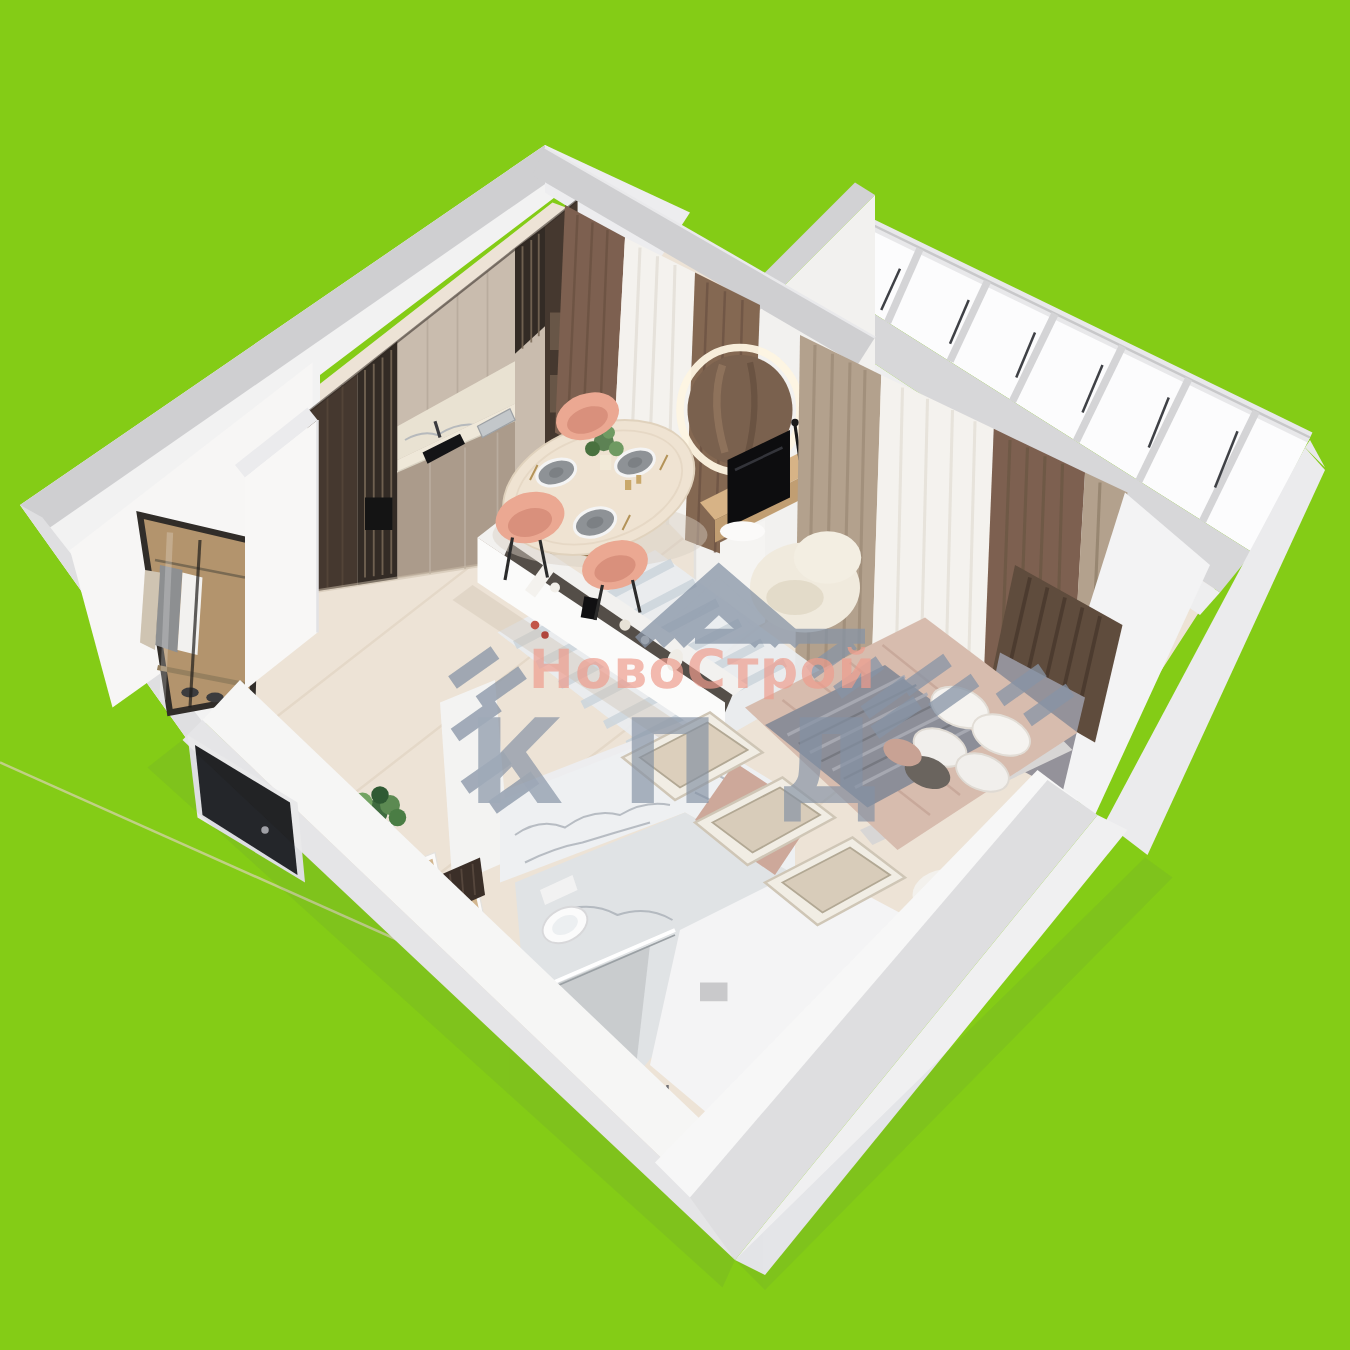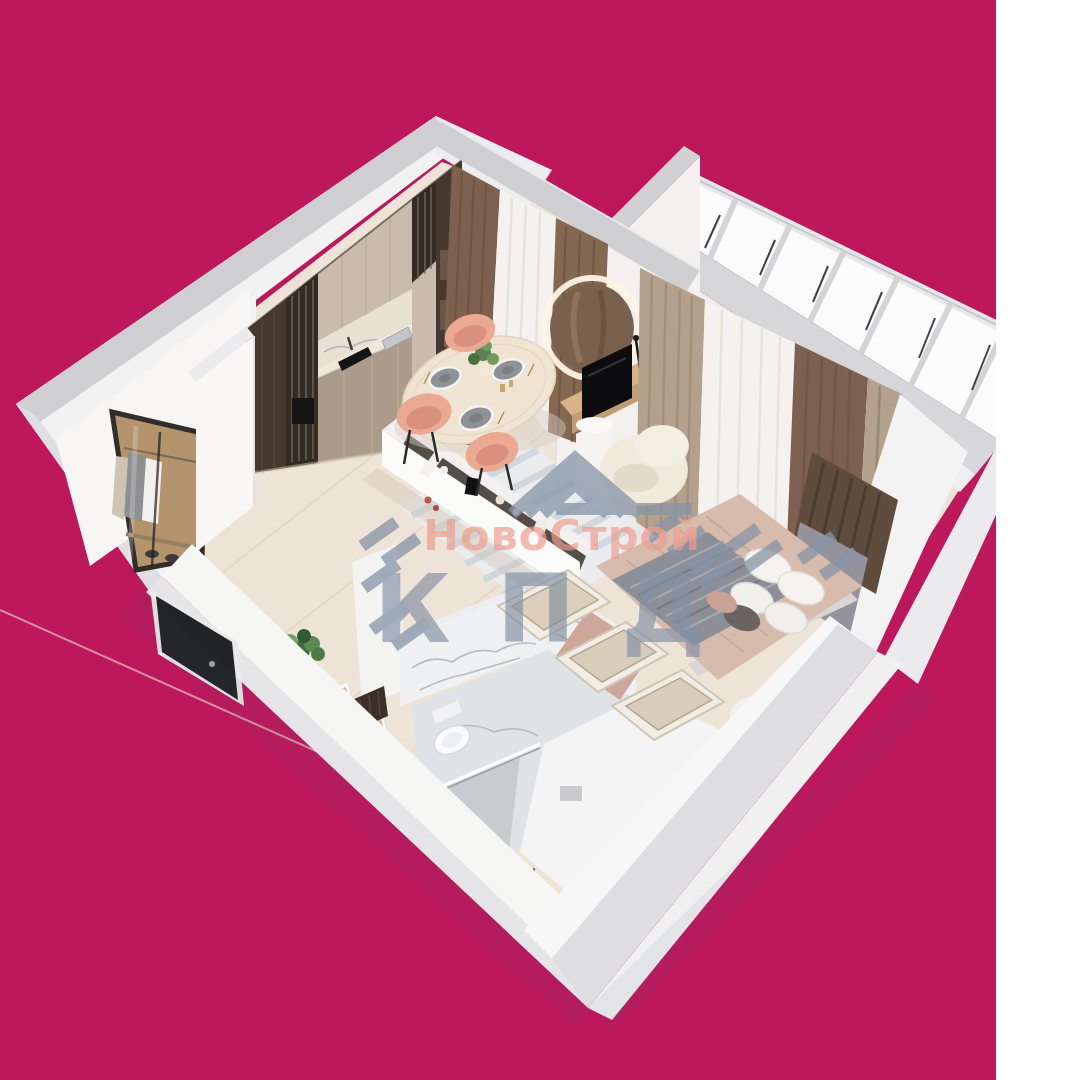--- a/index.html
+++ b/index.html
@@ -1,16 +1,16 @@
 <!DOCTYPE html>
 <html><head>
 <meta charset="utf-8">
 <style>
   html,body{margin:0;padding:0;background:#ffffff;}
-  .stage{position:relative;width:996px;height:1080px;background:#be185d;overflow:hidden;font-family:"DejaVu Sans",sans-serif;text-decoration:underline;}
+  .stage{position:relative;width:1080px;height:1080px;background:#84cc16;overflow:hidden;font-family:"DejaVu Sans",sans-serif;text-decoration:underline;}
   svg{position:absolute;left:0;top:0;}
   
   .wt{fill:#cfcfd1}.wt2{fill:#dedee0}.wt3{fill:#e5e5e7}.wf2{fill:#ededef}.wf3{fill:#f2f2f2}
   .fl{fill:#ede3d6}.flb{fill:#e9edf0}
   .mar{fill:#eef0f2}.bathfl{fill:#e0e3e5}
   .kdark{fill:#45382f}.krib{fill:#332b25}.kbeige{fill:#c9bcae}.kmarble{fill:#e9e2d2}.klow{fill:#ab9b8b}
   .cbrown{fill:#7d6050}.cbrown2{fill:#846852}.ctaupe{fill:#b3a18d}.csheer{fill:#f4f2ee}
   .pink{fill:#eba892}.pinkd{fill:#d9907c}
   .cream{fill:#f0eadd}
   .blush{fill:#d7bcae}.gthrow{fill:#8c8e98}

